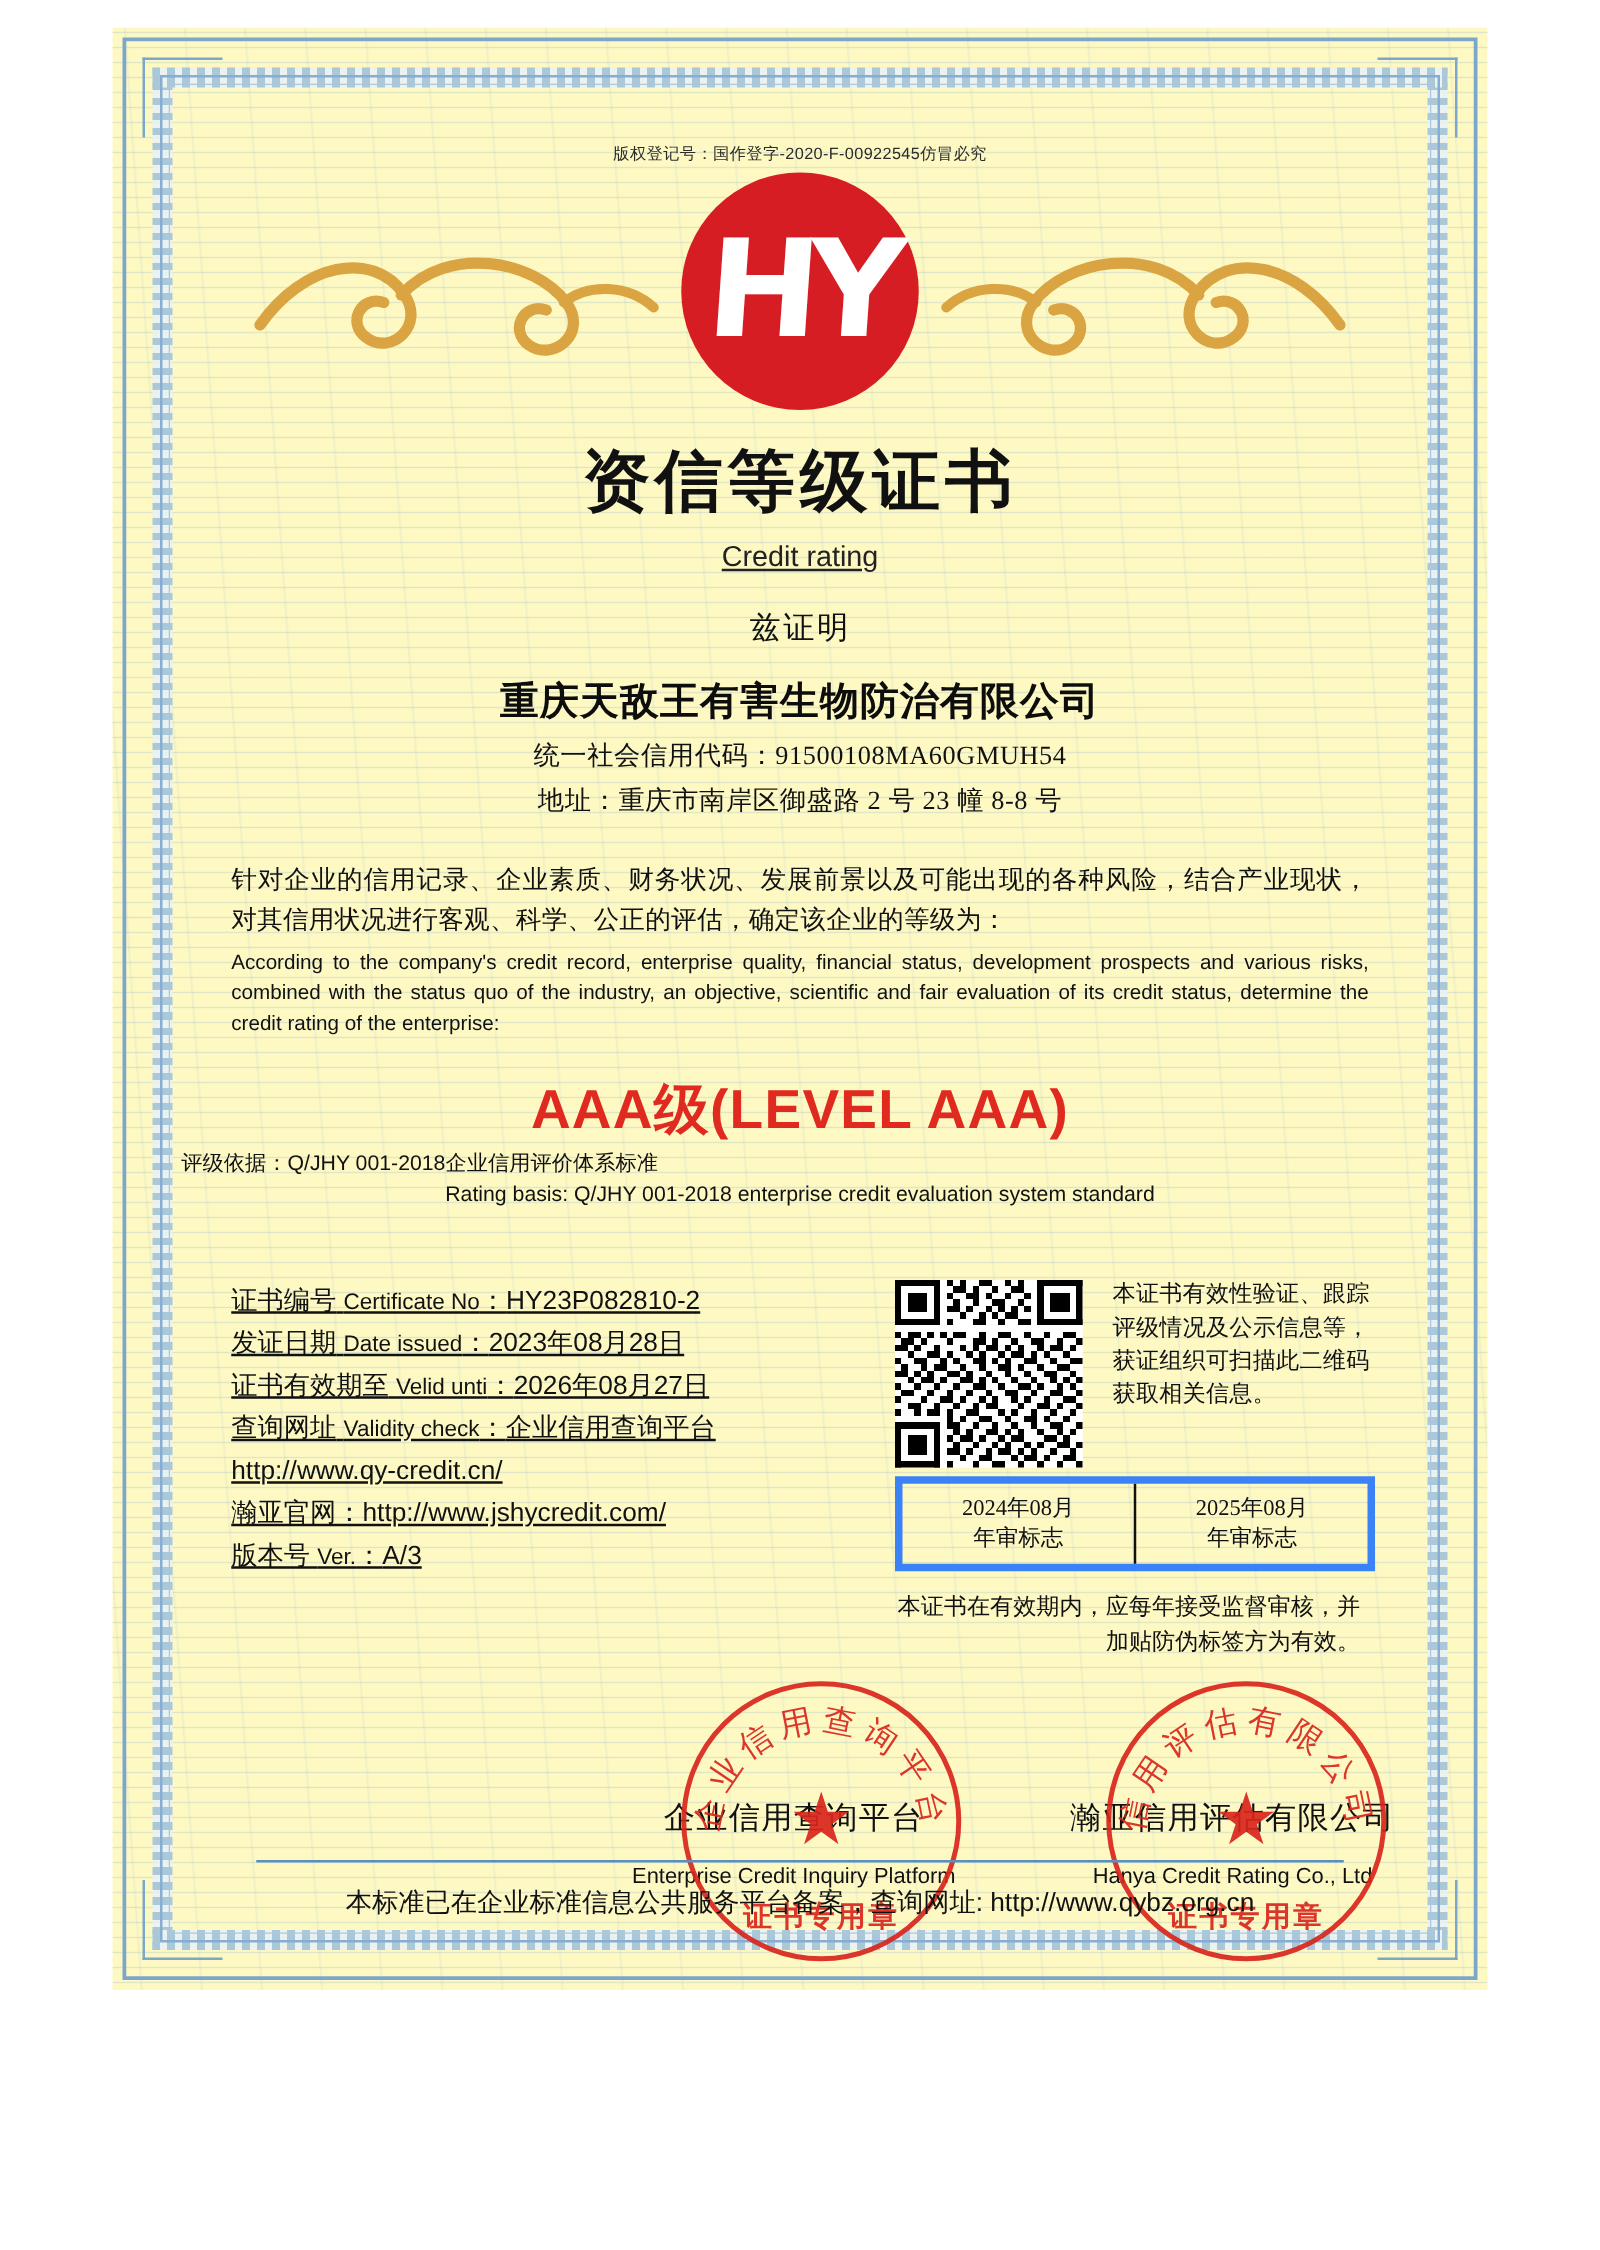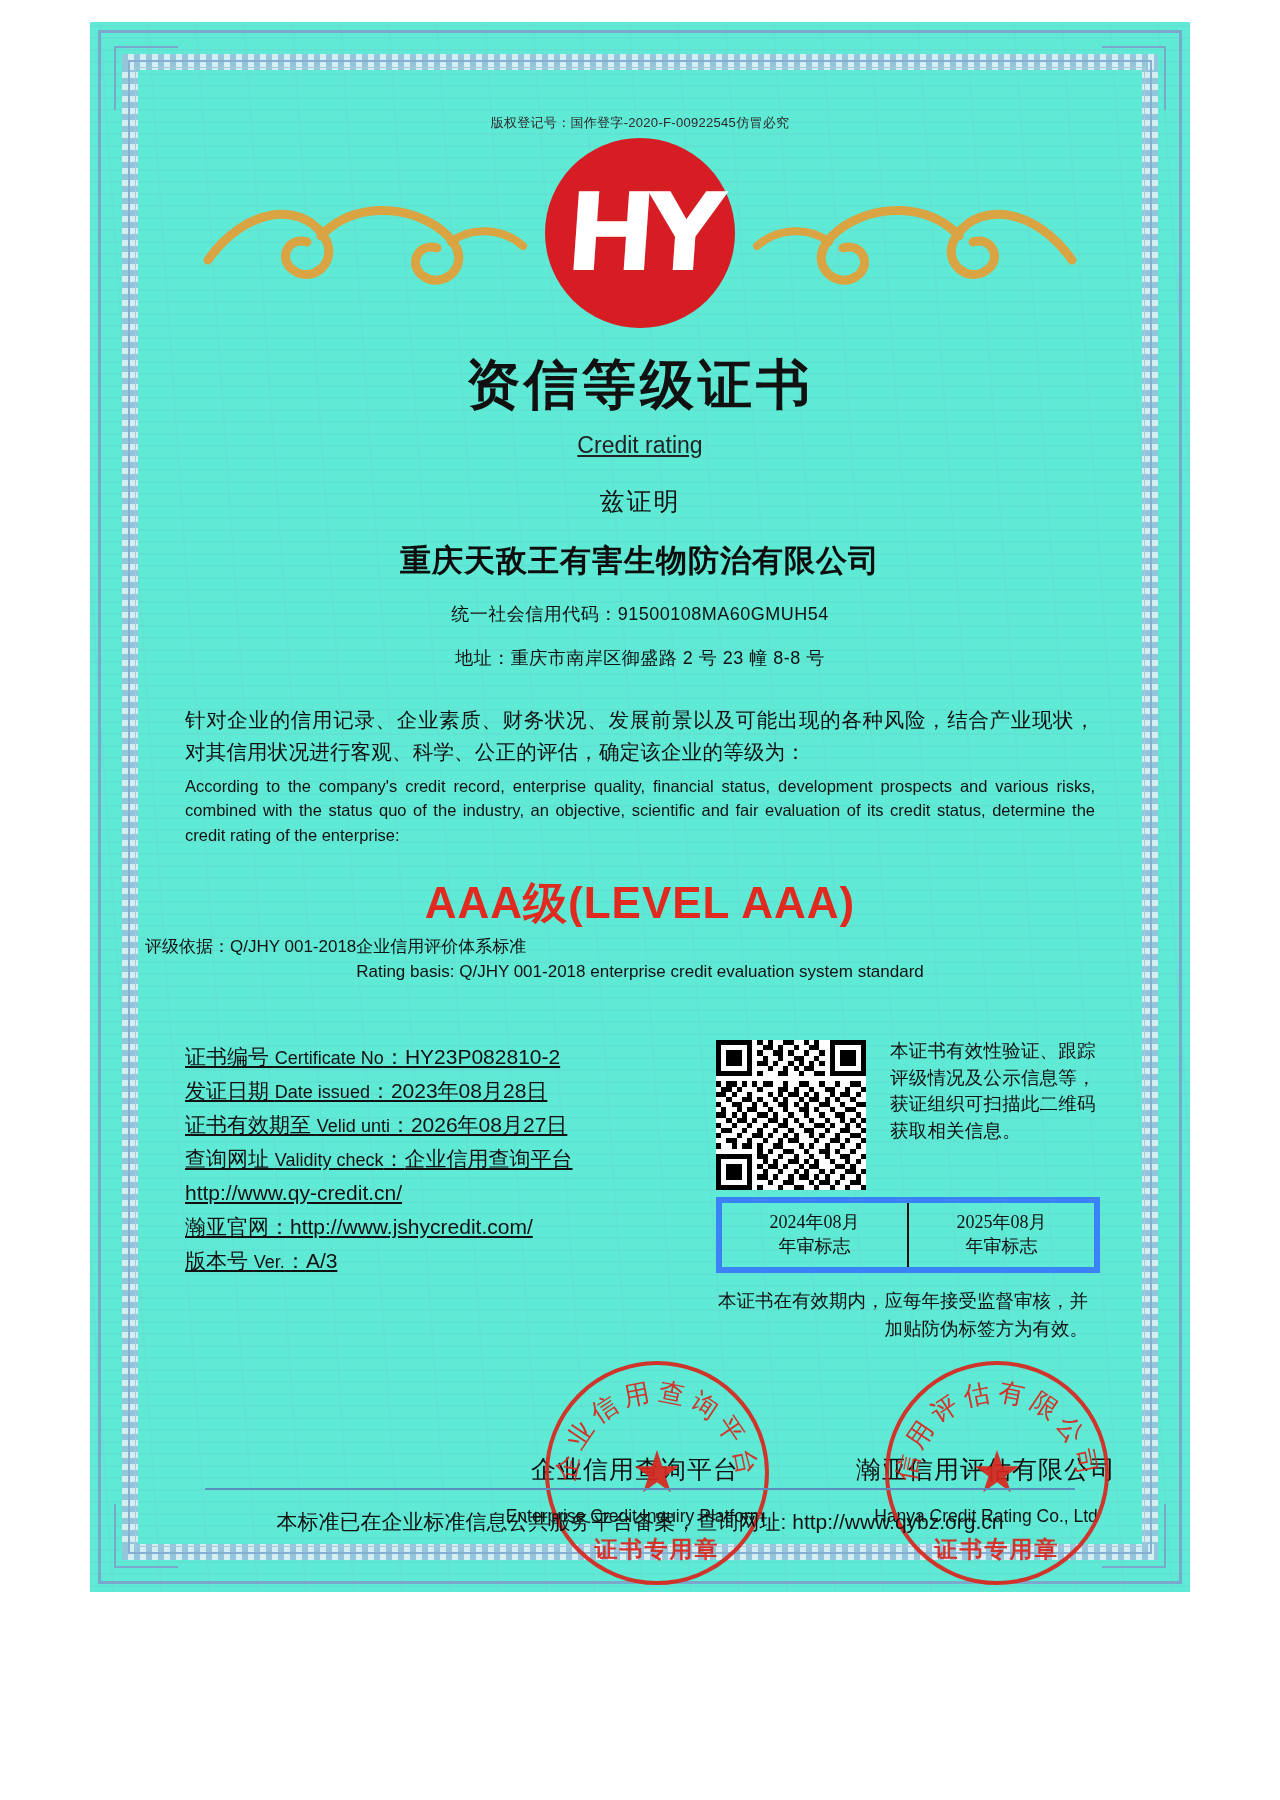--- a/index.html
+++ b/index.html
@@ -13,21 +13,21 @@
     font-family: "Liberation Sans", sans-serif;
     overflow: hidden;
   }
 
   
   #certificate {
     position: relative;
     width: 1100px;
     height: 1570px;
     margin: 22px auto 0 auto;
-    background: #5eead4;
+    background: #fef9c3;
     overflow: hidden;
   }
 
   
   .wave-bg {
     position: absolute;
     inset: 0;
     background:
       repeating-linear-gradient(
         0deg,
@@ -173,24 +173,25 @@
   .company-name {
     text-align: center;
     font-size: 31px;
     font-weight: bold;
     color: #0d0d0d;
     margin-top: 22px;
     letter-spacing: 1px;
   }
   .company-meta {
     text-align: center;
-    font-size: 18px;
-    color: #111;
-    margin-top: 20px;
+    font-size: 21px;
+    color: #111;
+    margin-top: 8px;
     letter-spacing: .5px;
+    font-family: Liberation Serif, serif;
   }
 
   
   .para {
     margin: 34px 40px 0 40px;
   }
   .para-cn {
     font-size: 20.5px;
     line-height: 1.55;
     color: #111;

